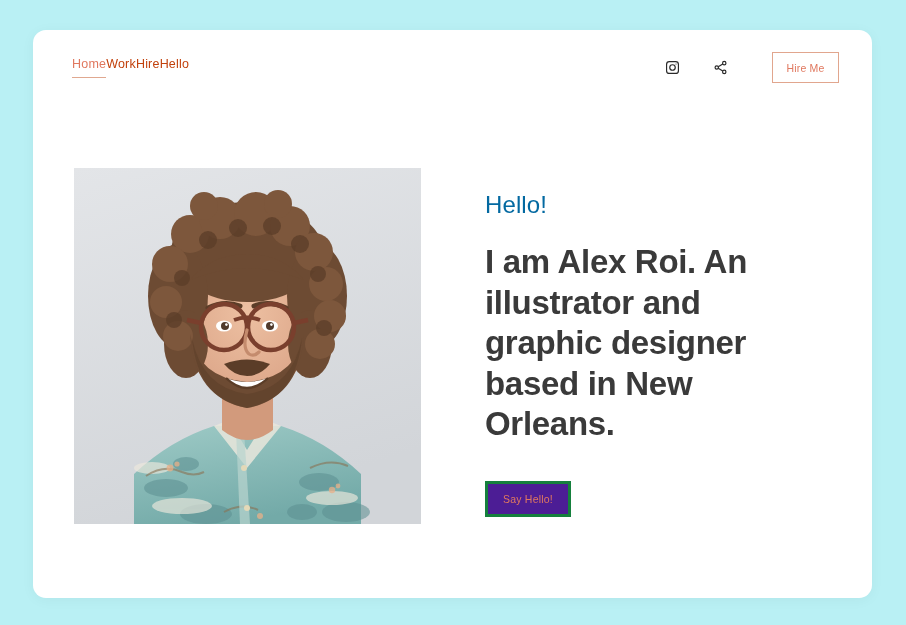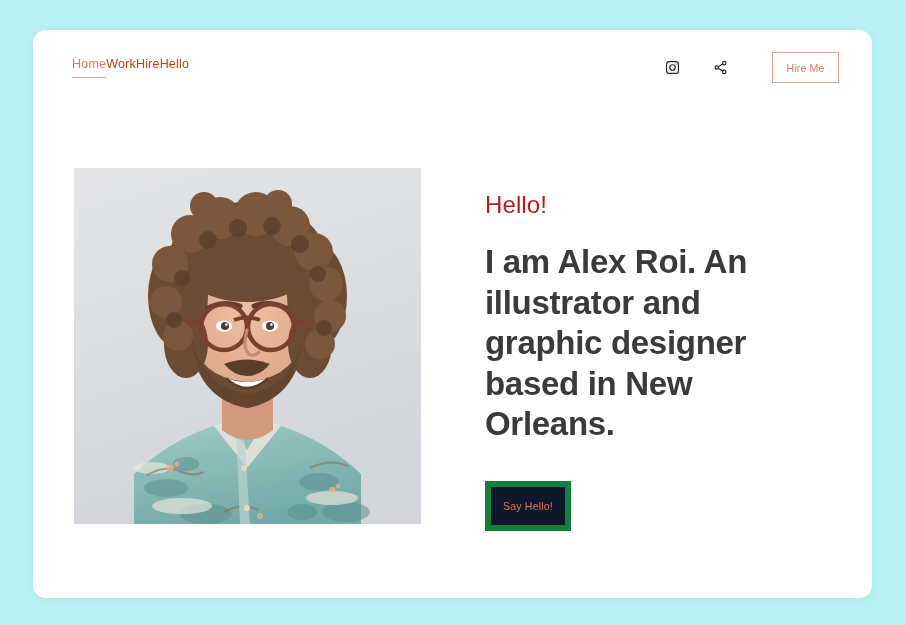--- a/index.html
+++ b/index.html
@@ -136,40 +136,40 @@
 
   .hero-text {
     margin-left: 64px;
     padding-top: 24px;
     width: 320px;
   }
 
   .greeting {
     font-size: 24px;
     font-weight: 400;
-    color: #b91c1c;
+    color: #0369a1;
     letter-spacing: 0.1px;
     margin-bottom: 24px;
     line-height: 1.1;
   }
 
   .headline {
     font-size: 33px;
     font-weight: bold;
     color: #3a3a3a;
     line-height: 40.5px;
     letter-spacing: -0.3px;
     margin-bottom: 36px;
   }
 
   .say-hello-btn {
     width: 86px;
-    height: 50px;
-    border: 6px solid #15803d;
-    background: #0f172a;
+    height: 36px;
+    border: 3px solid #15803d;
+    background: #4c1d95;
     color: #e0785f;
     font-size: 10.5px;
     font-family: "Liberation Sans", sans-serif;
     letter-spacing: 0.2px;
     display: flex;
     align-items: center;
     justify-content: center;
     cursor: pointer;
   }
 </style>

